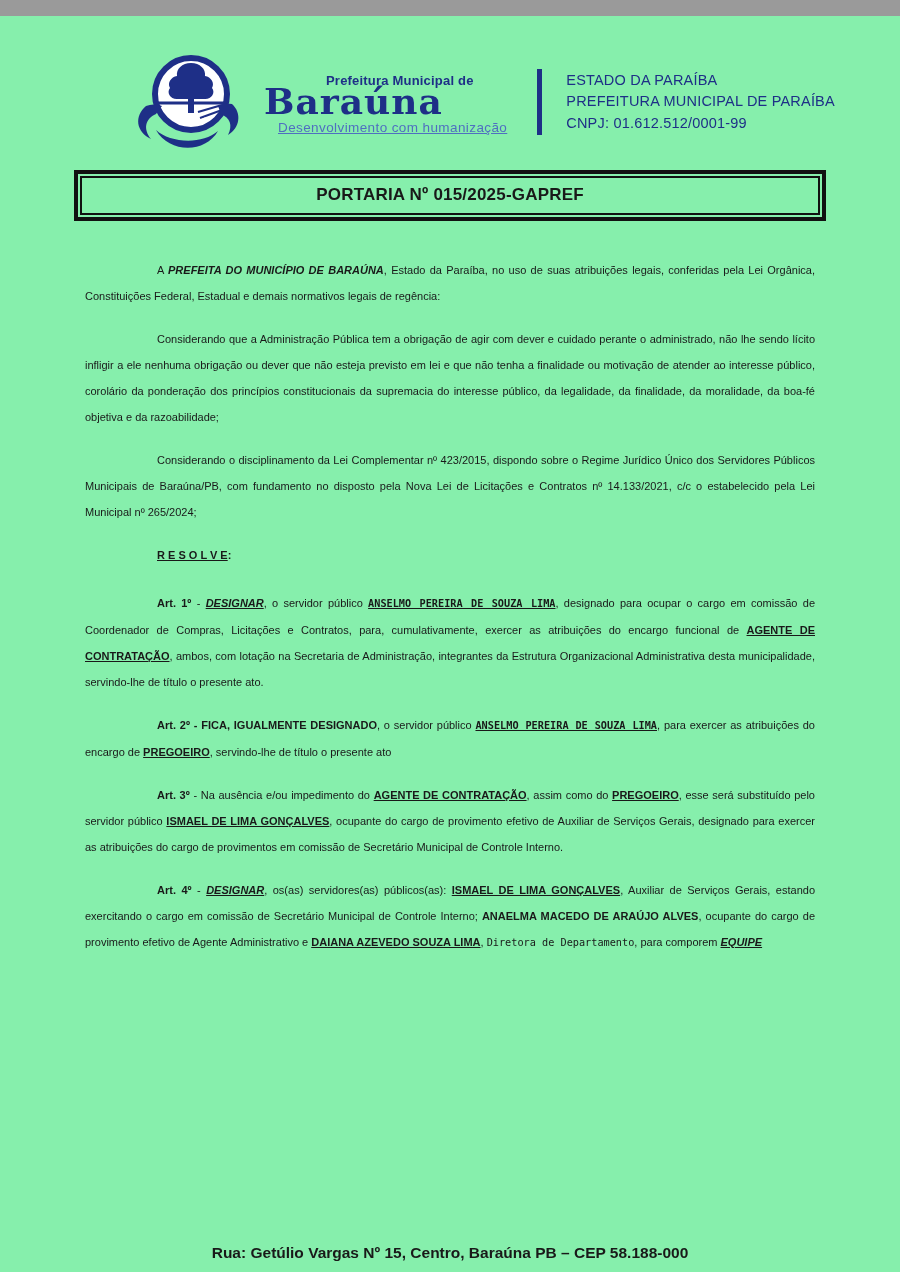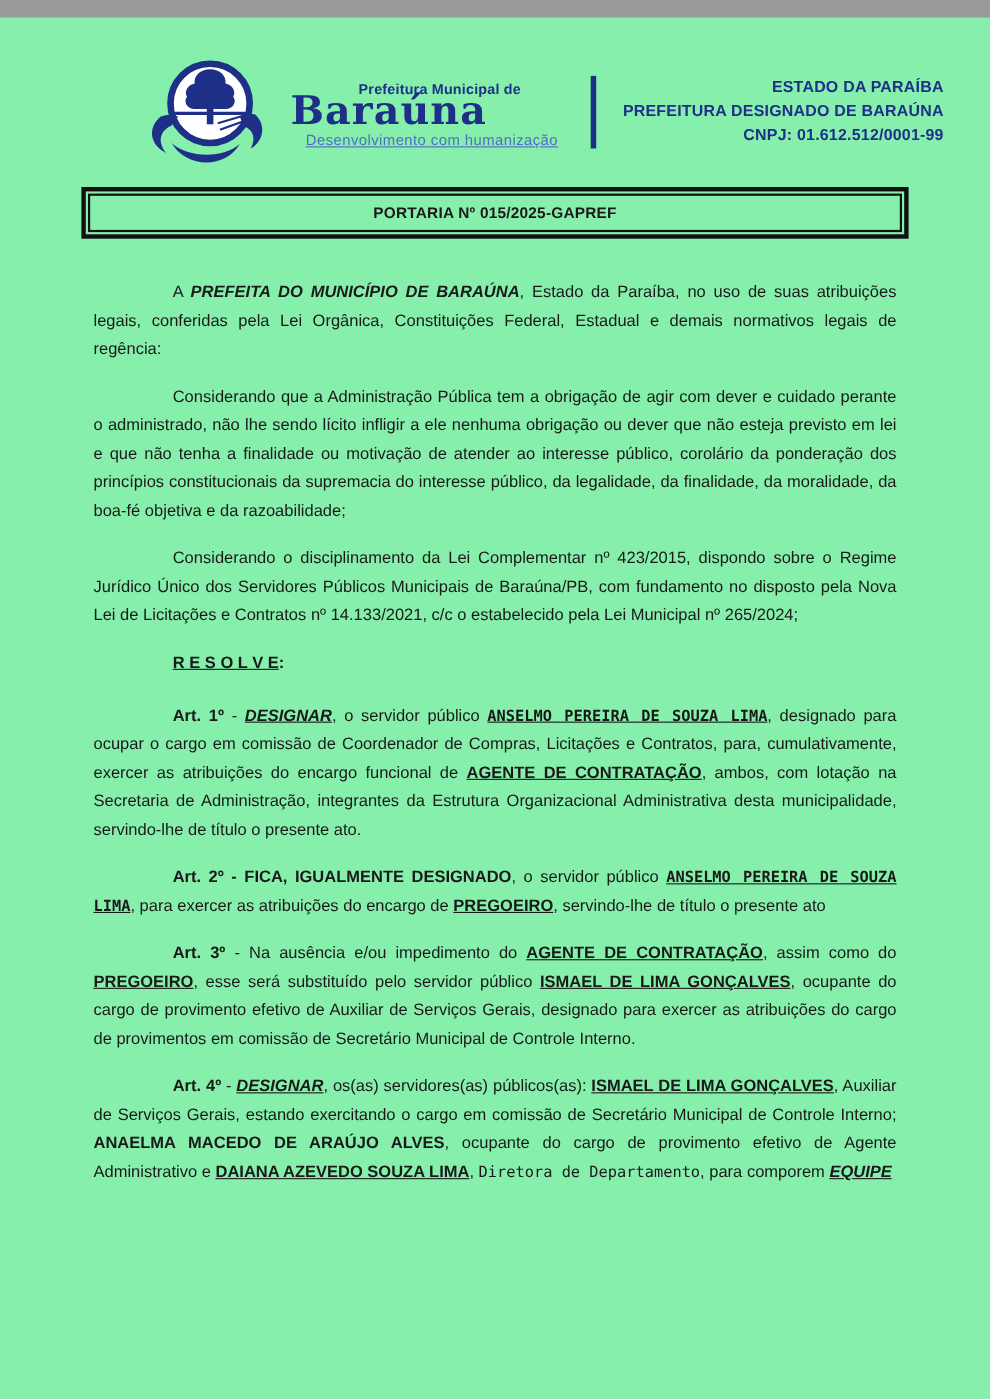--- a/index.html
+++ b/index.html
@@ -54,53 +54,53 @@
     text-decoration:underline;
   }
   .divider{
     flex:0 0 auto;
     width:5px;height:66px;
     background:var(--navy);
     margin:0 10px 0 16px;
   }
   .gov{
     flex:0 0 auto;
-    text-align:right;
+    text-align:left;
     color:var(--navy);
-    font-weight:bold;
+    font-weight:normal;
     font-size:14.5px;
     line-height:1.45;
     letter-spacing:.2px;
   }
   
   .title-box{
     margin:16px auto 0;
     width:740px;
     border:4px solid #111;
     padding:2px;
   }
   .title-box .inner{
     border:2px solid #111;
     text-align:center;
     padding:7px 4px 8px;
     font-weight:bold;
-    font-size:14px;
+    font-size:17px;
     letter-spacing:.2px;
   }
   
   .doc-body{
     width:730px;
     margin:36px auto 0;
   }
   .para{
     margin:0 0 17px;
     text-align:justify;
     text-indent:72px;
     line-height:26px;
-    font-size:15px;
+    font-size:11px;
   }
   .para.resolve{margin:8px 0 22px;}
   .r-b{font-weight:bold;}
   .r-bi{font-weight:bold;font-style:italic;}
   .r-biu{font-weight:bold;font-style:italic;text-decoration:underline;}
   .r-bu{font-weight:bold;text-decoration:underline;}
   .r-mbu{font-family:"DejaVu Sans Mono","Liberation Mono",monospace;font-weight:bold;text-decoration:underline;font-size:.93em;}
   .r-m{font-family:"DejaVu Sans Mono","Liberation Mono",monospace;font-size:.93em;}
   
   .footer{
@@ -144,37 +144,38 @@
       </svg>
     </div>
     <div class="wordmark">
       <div class="small">Prefeitura Municipal de</div>
       <div class="big">Baraúna</div>
       <div class="tagline">Desenvolvimento com humanização</div>
     </div>
     <div class="divider"></div>
     <div class="gov">
       <div>ESTADO DA PARAÍBA</div>
-      <div>PREFEITURA DESIGNADO DE BARAÚNA</div>
+      <div>PREFEITURA MUNICIPAL DE PARAÍBA</div>
       <div>CNPJ: 01.612.512/0001-99</div>
     </div>
   </div>
 
   <div class="title-box">
     <div class="inner">PORTARIA Nº 015/2025-GAPREF</div>
   </div>
 
   <div class="doc-body">
       <p class="para"><span>A </span><span class="r-bi">PREFEITA DO MUNICÍPIO DE BARAÚNA</span><span>, Estado da Paraíba, no uso de suas atribuições legais, conferidas pela Lei Orgânica, Constituições Federal, Estadual e demais normativos legais de regência:</span></p>
       <p class="para"><span>Considerando que a Administração Pública tem a obrigação de agir com dever e cuidado perante o administrado, não lhe sendo lícito infligir a ele nenhuma obrigação ou dever que não esteja previsto em lei e que não tenha a finalidade ou motivação de atender ao interesse público, corolário da ponderação dos princípios constitucionais da supremacia do interesse público, da legalidade, da finalidade, da moralidade, da boa-fé objetiva e da razoabilidade;</span></p>
       <p class="para"><span>Considerando o disciplinamento da Lei Complementar nº 423/2015, dispondo sobre o Regime Jurídico Único dos Servidores Públicos Municipais de Baraúna/PB, com fundamento no disposto pela Nova Lei de Licitações e Contratos nº 14.133/2021, c/c o estabelecido pela Lei Municipal nº 265/2024;</span></p>
       <p class="para resolve"><span class="r-bu">R E S O L V E</span><span class="r-b">:</span></p>
       <p class="para"><span class="r-b">Art. 1º</span><span> - </span><span class="r-biu">DESIGNAR</span><span>, o servidor público </span><span class="r-mbu">ANSELMO PEREIRA DE SOUZA LIMA</span><span>, designado para ocupar o cargo em comissão de Coordenador de Compras, Licitações e Contratos, para, cumulativamente, exercer as atribuições do encargo funcional de </span><span class="r-bu">AGENTE DE CONTRATAÇÃO</span><span>, ambos, com lotação na Secretaria de Administração, integrantes da Estrutura Organizacional Administrativa desta municipalidade, servindo-lhe de título o presente ato.</span></p>
       <p class="para"><span class="r-b">Art. 2º - FICA, IGUALMENTE DESIGNADO</span><span>, o servidor público </span><span class="r-mbu">ANSELMO PEREIRA DE SOUZA LIMA</span><span>, para exercer as atribuições do encargo de </span><span class="r-bu">PREGOEIRO</span><span>, servindo-lhe de título o presente ato</span></p>
       <p class="para"><span class="r-b">Art. 3º</span><span> - Na ausência e/ou impedimento do </span><span class="r-bu">AGENTE DE CONTRATAÇÃO</span><span>, assim como do </span><span class="r-bu">PREGOEIRO</span><span>, esse será substituído pelo servidor público </span><span class="r-bu">ISMAEL DE LIMA GONÇALVES</span><span>, ocupante do cargo de provimento efetivo de Auxiliar de Serviços Gerais, designado para exercer as atribuições do cargo de provimentos em comissão de Secretário Municipal de Controle Interno.</span></p>
       <p class="para"><span class="r-b">Art. 4º</span><span> - </span><span class="r-biu">DESIGNAR</span><span>, os(as) servidores(as) públicos(as): </span><span class="r-bu">ISMAEL DE LIMA GONÇALVES</span><span>, Auxiliar de Serviços Gerais, estando exercitando o cargo em comissão de Secretário Municipal de Controle Interno; </span><span class="r-b">ANAELMA MACEDO DE ARAÚJO ALVES</span><span>, ocupante do cargo de provimento efetivo de Agente Administrativo e </span><span class="r-bu">DAIANA AZEVEDO SOUZA LIMA</span><span>, </span><span class="r-m">Diretora de Departamento</span><span>, para comporem </span><span class="r-biu">EQUIPE</span></p>
     </div>
 
   <div class="footer">
+    <div>Rua: Getúlio Vargas Nº 15, Centro, Baraúna PB – CEP 58.188-000</div>
   </div>
 
   <div class="scan-edge"></div>
 </div>
 
 </body></html>

